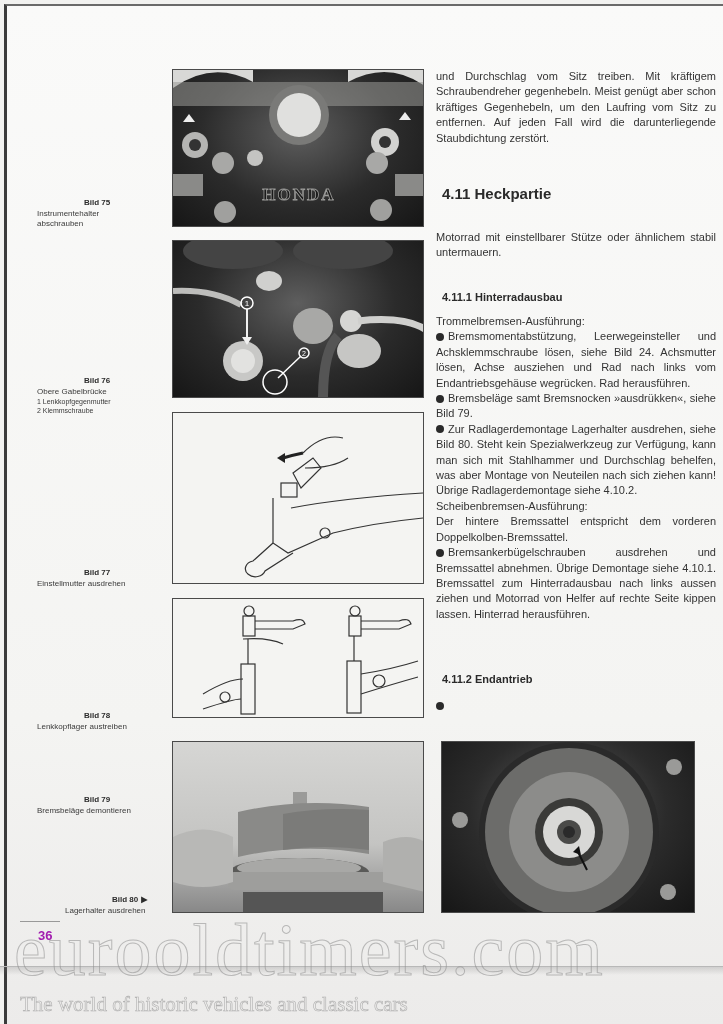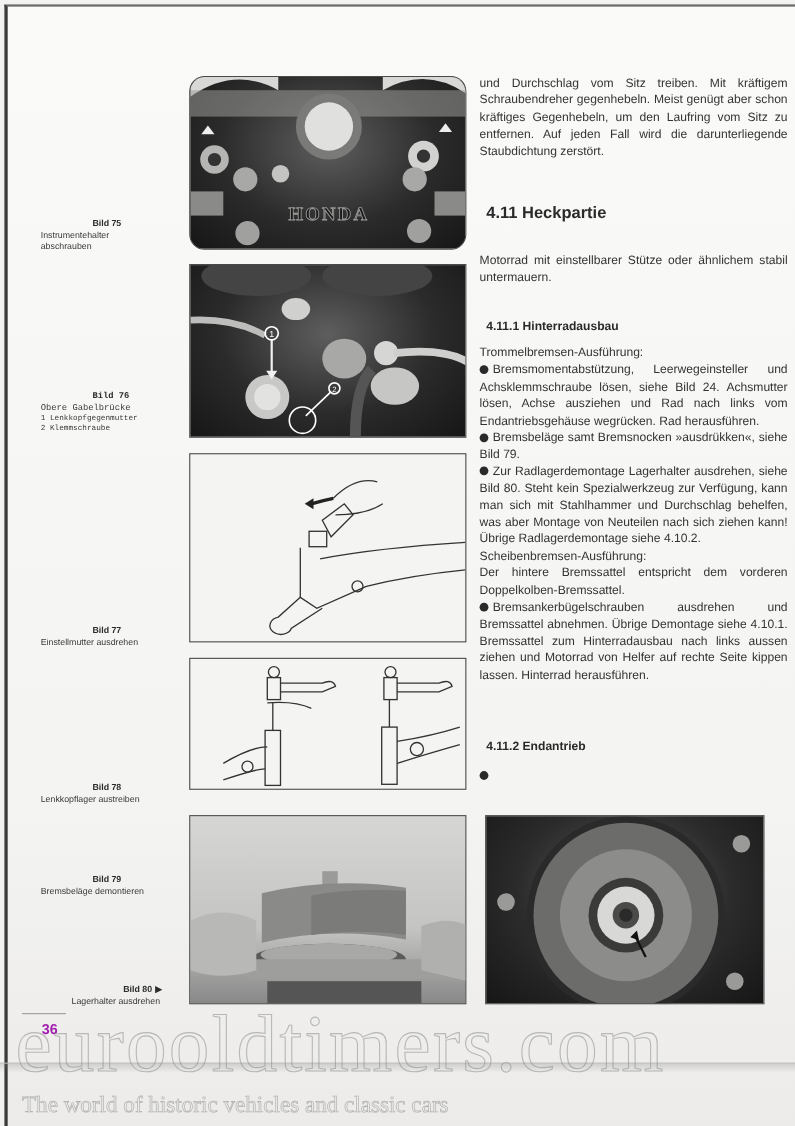--- a/index.html
+++ b/index.html
@@ -50,21 +50,21 @@
     .wm-small {
       position: absolute; left: 20px; top: 992px; font-family: "Liberation Serif", serif; font-size: 21px;
       color: transparent; -webkit-text-stroke: 0.6px rgba(150,150,150,0.7); white-space: nowrap;
     }
   </style>
 </head>
 <body>
 
 <div class="page"></div>
 
-<div class="fig photo-dark" style="left:172px;top:69px;width:252px;height:158px;border-radius:14px;">
+<div class="fig photo-dark" style="left:172px;top:69px;width:252px;height:158px;">
   <svg width="252" height="158" viewBox="0 0 252 158">
     <path d="M0,18 Q40,-10 80,12 L80,0 L0,0Z" fill="#d8d8d6"></path>
     <path d="M175,12 Q215,-10 252,16 L252,0 L175,0Z" fill="#d8d8d6"></path>
     <rect x="0" y="12" width="252" height="24" fill="#9a9a98" opacity="0.55"></rect>
     <circle cx="126" cy="45" r="30" fill="#7a7a78"></circle>
     <circle cx="126" cy="45" r="22" fill="#e0e0de"></circle>
     <circle cx="22" cy="75" r="13" fill="#b5b5b3"></circle>
       <circle cx="22" cy="75" r="6" fill="#333"></circle>
     <circle cx="50" cy="93" r="11" fill="#a8a8a6"></circle>
     <circle cx="82" cy="88" r="8" fill="#c4c4c2"></circle>
@@ -102,21 +102,21 @@
     <line x1="74" y1="68" x2="74" y2="100" stroke="#f0f0f0" stroke-width="2"></line>
     <polygon points="69,96 79,96 74,104" fill="#f0f0f0"></polygon>
     <circle cx="74" cy="62" r="6" fill="none" stroke="#fff" stroke-width="1.5"></circle>
     <text x="74" y="65" text-anchor="middle" font-size="8" font-family="Liberation Sans, sans-serif" fill="#fff">1</text>
     <line x1="105" y1="137" x2="128" y2="115" stroke="#fff" stroke-width="1.5"></line>
     <circle cx="131" cy="112" r="5" fill="none" stroke="#fff" stroke-width="1.5"></circle>
     <text x="131" y="115" text-anchor="middle" font-size="7" font-family="Liberation Sans, sans-serif" fill="#fff">2</text>
     <circle cx="102" cy="141" r="12" fill="none" stroke="#fff" stroke-width="1.5"></circle>
   </svg>
 </div>
-<div class="cap" style="top:356px;font-family:Liberation Mono, monospace;">
+<div class="cap" style="top:376px;">
   <div class="ttl">Bild 76</div>
   <div>Obere Gabelbrücke</div>
   <div class="sub">1  Lenkkopfgegenmutter</div>
   <div class="sub">2  Klemmschraube</div>
 </div>
 
 <div class="fig drawing" style="left:172px;top:412px;width:252px;height:172px;">
   <svg width="252" height="172" viewBox="0 0 252 172" fill="none" stroke="#333" stroke-width="1.2">
     <path d="M110,45 Q120,42 130,40" stroke-width="3" stroke="#222"></path>
     <polygon points="104,45 112,40 112,50" fill="#222" stroke="none"></polygon>

